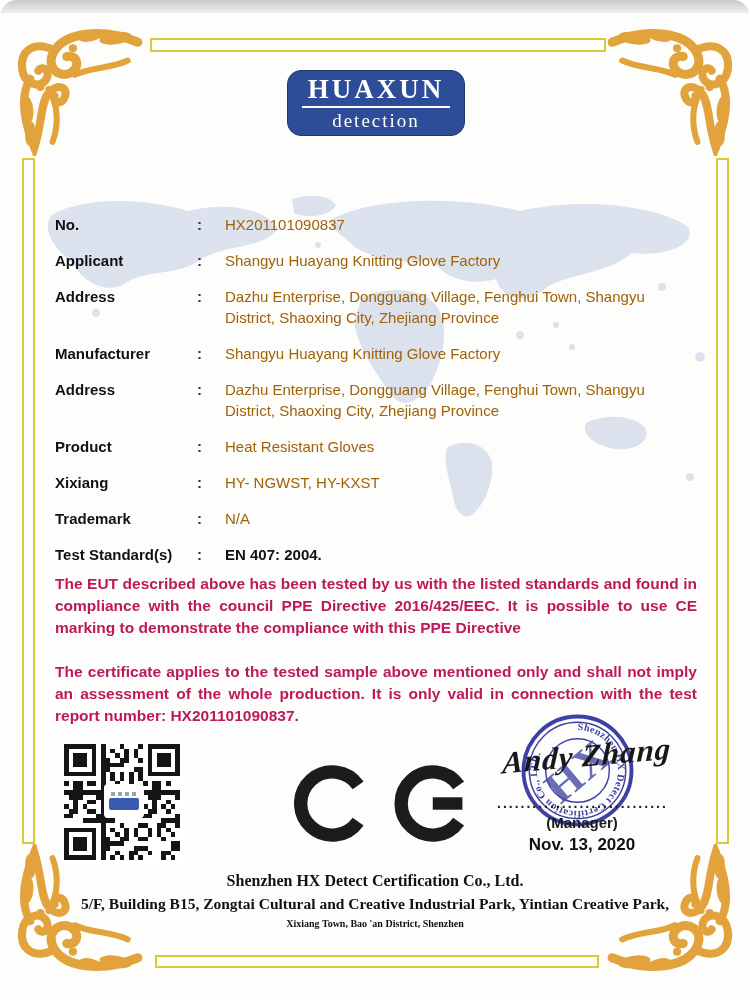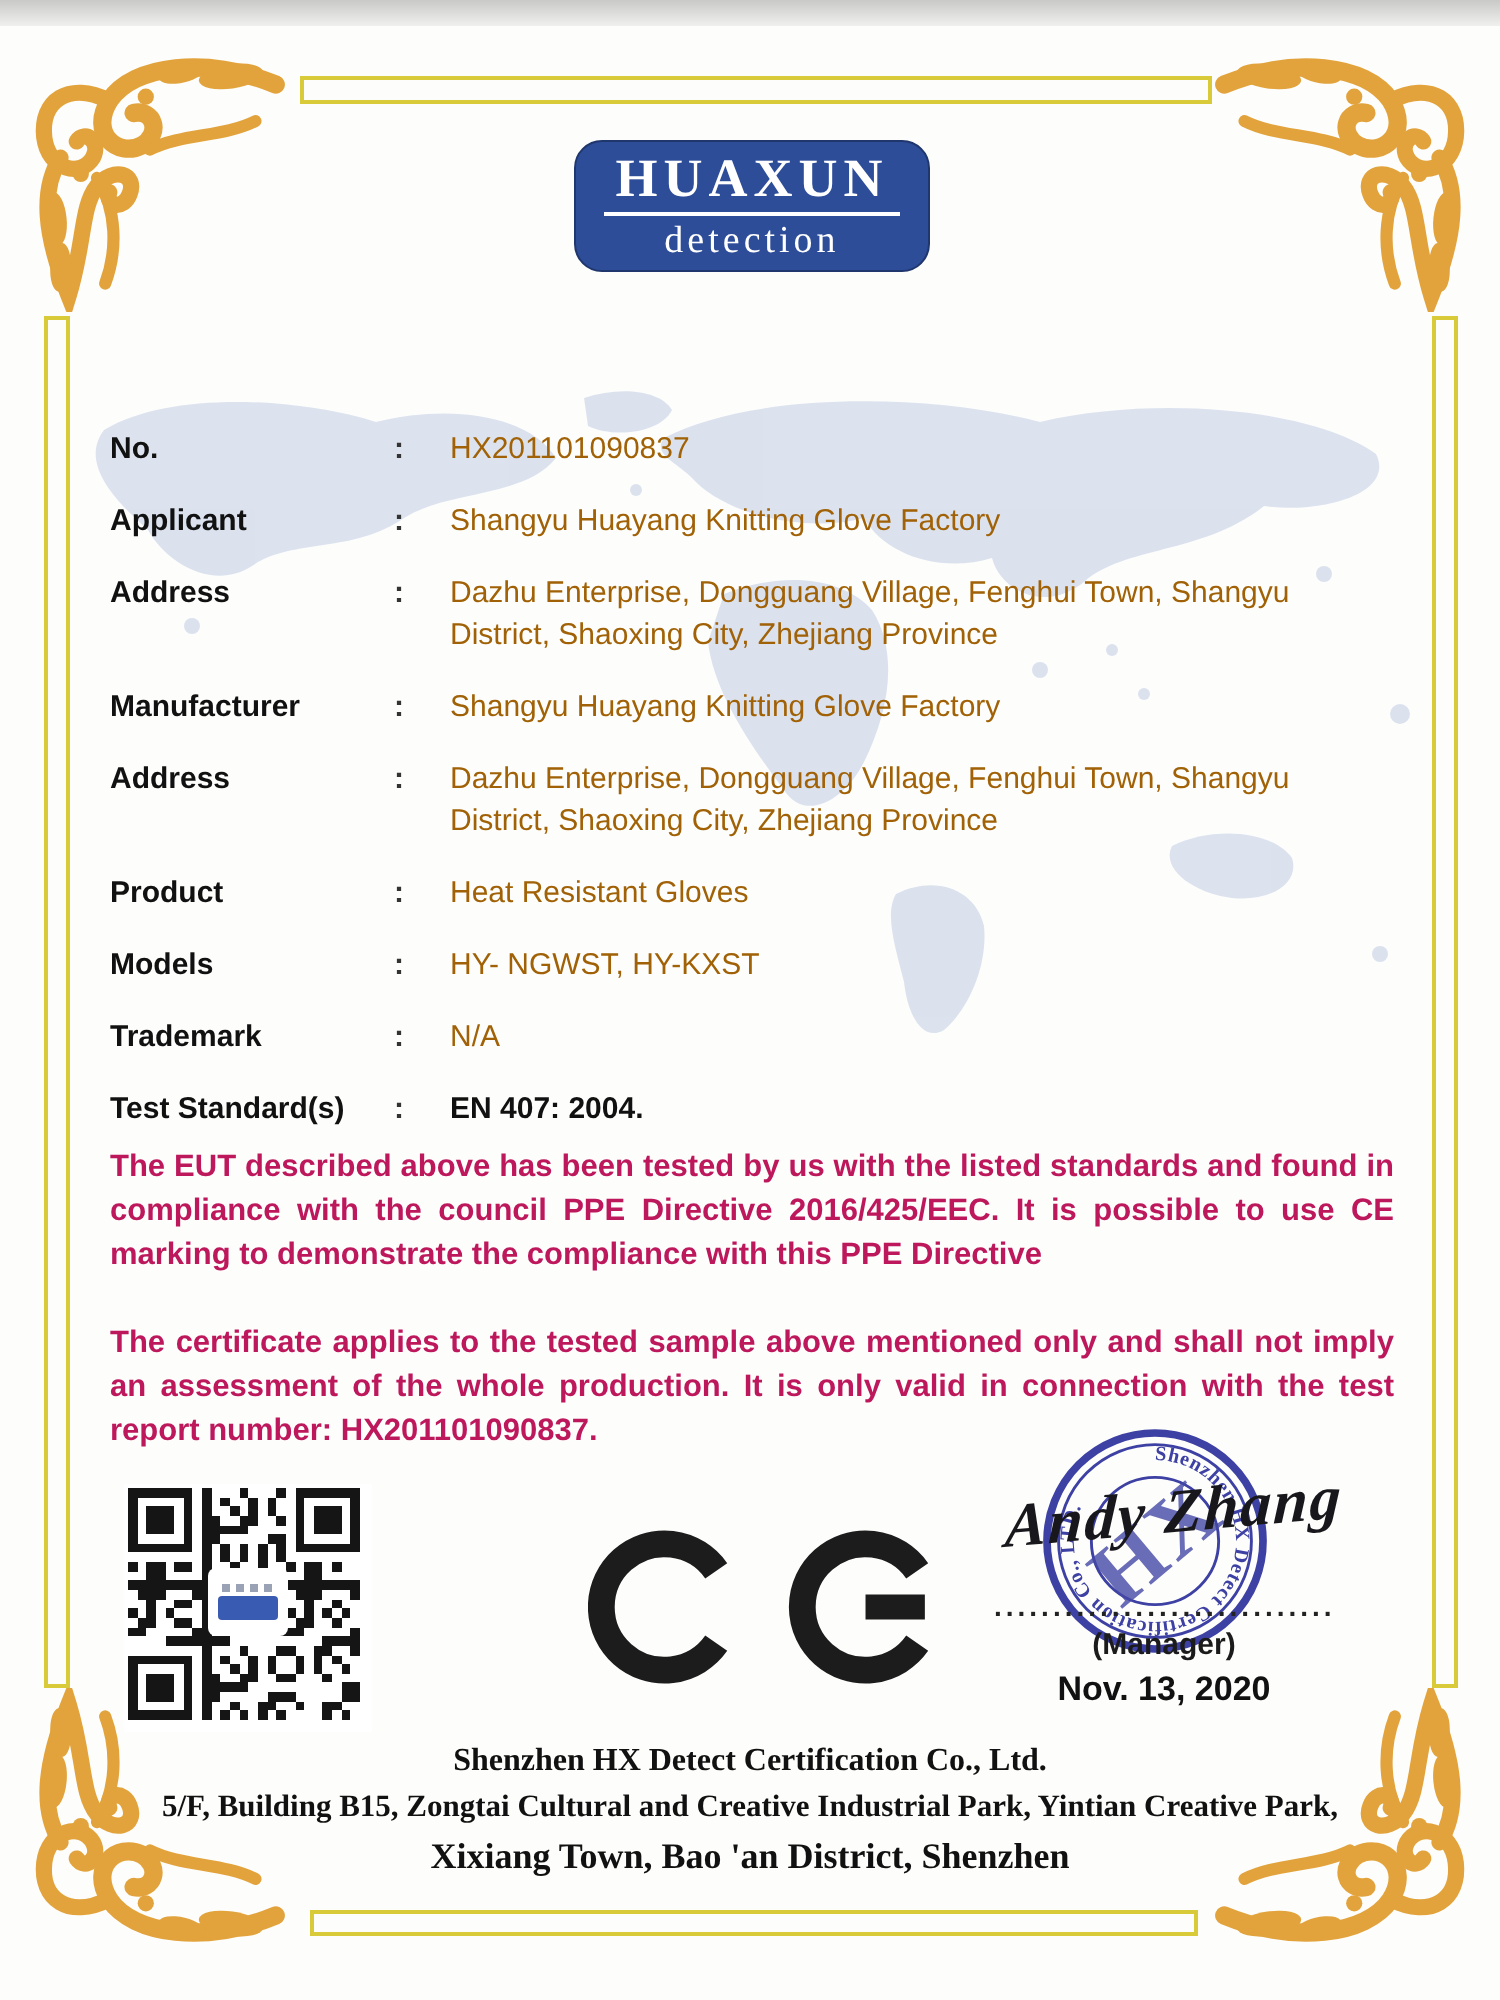--- a/index.html
+++ b/index.html
@@ -1,17 +1,17 @@
 <!DOCTYPE html>
 <html><head>
 <meta charset="utf-8">
 <style>
   html,body{margin:0;padding:0;background:#ffffff;}
   .page{position:relative;width:750px;height:1000px;background:#fdfdfb;overflow:hidden;
-        font-family:"Liberation Sans",sans-serif;color:#161616;}
+        font-family:"Liberation Sans",sans-serif;color:#161616;border-radius:17px;}
   .photo-edge{position:absolute;top:0;left:0;right:0;height:13px;
         background:linear-gradient(#c9c9c7,#f0f0ee);}
   
   .corner{position:absolute;width:132px;height:132px;}
   .corner svg{width:100%;height:100%;display:block;}
   .corner.tl{left:14px;top:24px;}
   .corner.tr{left:604px;top:24px;transform:scaleX(-1);}
   .corner.bl{left:14px;top:844px;transform:scaleY(-1);}
   .corner.br{left:604px;top:844px;transform:scale(-1,-1);}
   .bar{position:absolute;border:2px solid #d8ca39;background:transparent;}
@@ -66,21 +66,21 @@
         white-space:nowrap;font-size:14px;font-weight:bold;letter-spacing:2px;color:#222;}
   .manager{position:absolute;left:497px;top:814px;width:170px;z-index:2;text-align:center;
         font-size:15px;font-weight:bold;color:#1b1b1b;}
   .stamp-date{position:absolute;left:492px;top:835px;width:180px;z-index:2;text-align:center;
         font-size:17px;font-weight:bold;color:#111;}
   
   .footer{position:absolute;left:0;top:872px;width:100%;text-align:center;z-index:1;
         font-family:"Liberation Serif",serif;color:#111;}
   .footer .l1{font-size:16px;font-weight:bold;margin-bottom:5px;}
   .footer .l2{font-size:15.5px;font-weight:bold;margin-bottom:5px;}
-  .footer .l3{font-size:18px;font-weight:bold;margin-bottom:5px;}
+  .footer .l3{font-size:10px;font-weight:bold;margin-bottom:5px;}
   .footer .l4{font-size:15px;}
   .footer .l4 b{font-weight:bold;}
   .footer .grp{margin:0 9px;white-space:nowrap;}
 </style>
 </head>
 <body>
 
 <div class="page">
   <div class="photo-edge"></div>
 
@@ -177,21 +177,21 @@
       <span class="flabel">Address</span>
       <span class="fcolon">:</span>
       <span class="fvalue">Dazhu Enterprise, Dongguang Village, Fenghui Town, Shangyu District, Shaoxing City, Zhejiang Province</span>
     </div>
     <div class="frow">
       <span class="flabel">Product</span>
       <span class="fcolon">:</span>
       <span class="fvalue">Heat Resistant Gloves</span>
     </div>
     <div class="frow">
-      <span class="flabel">Models</span>
+      <span class="flabel">Xixiang</span>
       <span class="fcolon">:</span>
       <span class="fvalue">HY- NGWST, HY-KXST</span>
     </div>
     <div class="frow">
       <span class="flabel">Trademark</span>
       <span class="fcolon">:</span>
       <span class="fvalue">N/A</span>
     </div>
     <div class="frow">
       <span class="flabel">Test Standard(s)</span>

